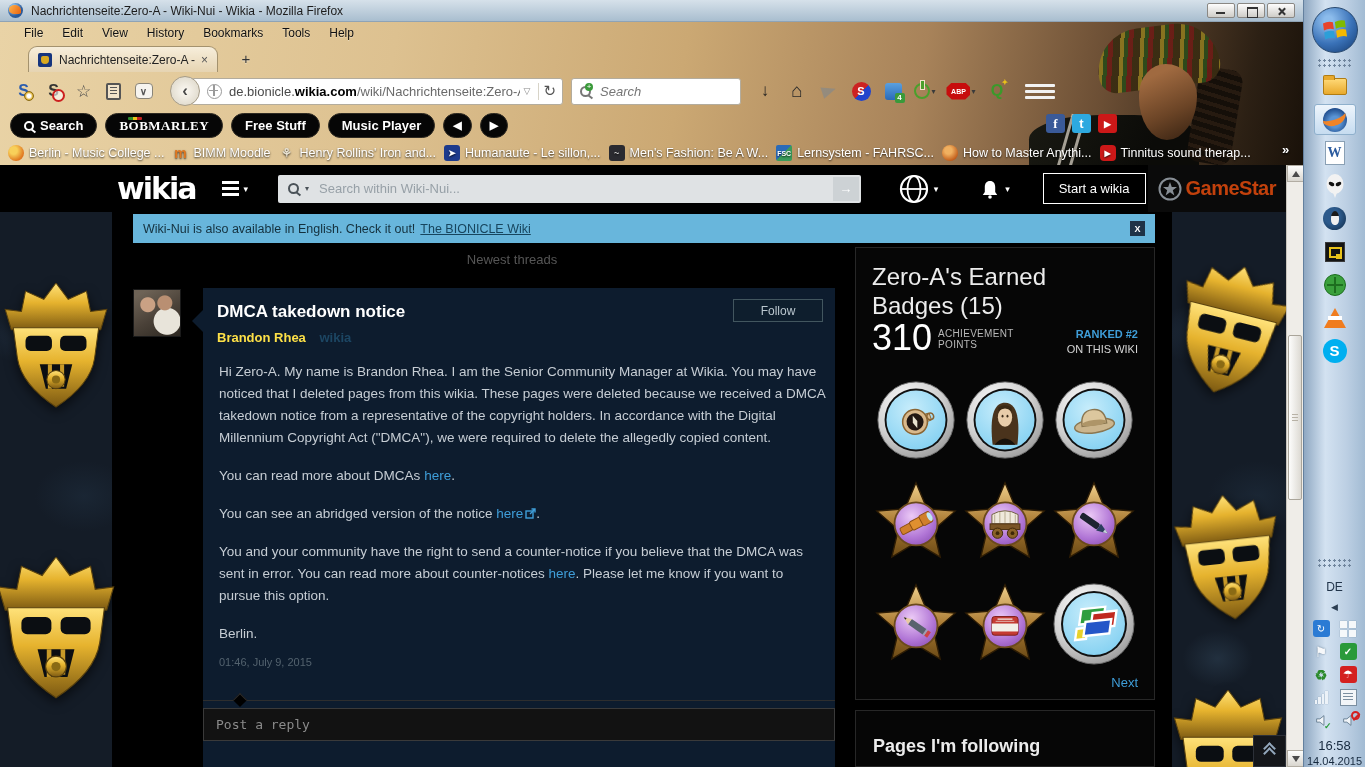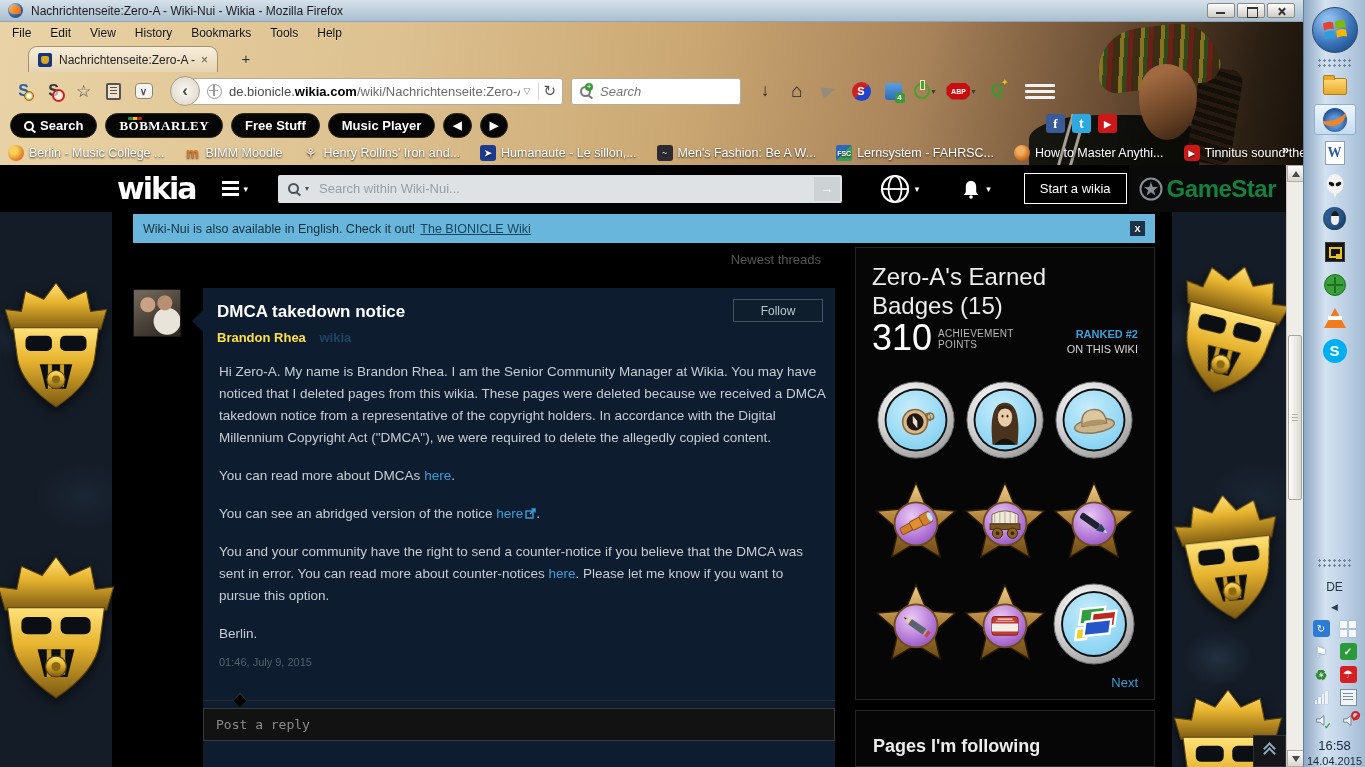--- a/index.html
+++ b/index.html
@@ -22,21 +22,21 @@
   
   .chrome{position:absolute;top:22px;left:0;width:100%;height:143px;background:linear-gradient(100deg,#e9d3a6 0%,#ddc190 30%,#cba873 52%,#a8835a 70%,#6b4e34 84%,#2c2014 95%,#191109 100%);overflow:hidden;}
   .marley{position:absolute;right:0;top:0;width:300px;height:143px;}
   .m-jacket{position:absolute;right:104px;bottom:-8px;width:170px;height:58px;border-radius:42% 38% 0 0;background:linear-gradient(115deg,#191912,#0b0b08 70%);}
   .m-stripe1,.m-stripe2{position:absolute;bottom:-4px;width:3px;height:56px;background:#d5cfc2;opacity:.75;transform:rotate(16deg);}
   .m-stripe1{right:236px;}.m-stripe2{right:224px;}
   .m-hat{position:absolute;right:84px;top:4px;width:122px;height:62px;border-radius:60px 60px 26px 24px;transform:rotate(-7deg);opacity:.95;background:repeating-linear-gradient(100deg,#3a2c12 0 7px,#8a751f 7px 11px,#2c4a1a 11px 15px,#6b1d16 15px 20px);}
   .m-face{position:absolute;right:106px;top:42px;width:58px;height:76px;border-radius:46% 54% 52% 48%/40% 42% 58% 56%;background:linear-gradient(155deg,#a06a40 18%,#6b4426 62%,#3a2413 96%);}
   .m-locks{position:absolute;right:66px;top:46px;width:44px;height:96px;border-radius:12px;transform:rotate(9deg);background:repeating-linear-gradient(8deg,#150f09 0 5px,#261a10 5px 9px);}
 
-  .menubar{position:absolute;top:0;left:0;height:21px;display:flex;align-items:center;gap:19px;padding-left:12px;font-size:12px;color:#111;text-shadow:0 1px 0 rgba(255,255,255,.35);}
+  .menubar{position:absolute;top:0;left:12px;height:21px;display:flex;align-items:center;gap:19px;padding-left:12px;font-size:12px;color:#111;text-shadow:0 1px 0 rgba(255,255,255,.35);}
   .menubar span{cursor:default;}
 
   .tabbar{position:absolute;top:21px;left:0;height:29px;width:100%;}
   .tab{position:absolute;left:28px;top:3px;width:190px;height:26px;background:linear-gradient(#f7eedb,#e6d4b2);border:1px solid #a4926e;border-bottom:none;border-radius:9px 9px 0 0;display:flex;align-items:center;padding:0 9px;font-size:12px;color:#222;}
   .favicon{width:14px;height:14px;background:#16357e;border-radius:2px;position:relative;flex:0 0 auto;}
   .favicon::after{content:"";position:absolute;left:3px;top:3px;width:8px;height:8px;border-radius:2px 2px 4px 4px;background:#d9a921;}
   .tabtitle{margin-left:7px;white-space:nowrap;overflow:hidden;flex:1;}
   .tabclose{color:#555;font-size:12px;margin-left:6px;}
   .newtab{position:absolute;left:233px;top:7px;width:26px;height:19px;text-align:center;color:#333;font-size:15px;line-height:18px;text-shadow:0 1px 0 rgba(255,255,255,.4);}
 
@@ -90,21 +90,21 @@
   .pill .wmag::after{content:"";position:absolute;right:-4px;bottom:-3px;width:5px;height:2px;background:#fff;transform:rotate(40deg);}
   .pill-bob{font-family:"Liberation Serif",serif;letter-spacing:.5px;position:relative;}
   .pill-bob::before{content:"";position:absolute;top:3px;left:22px;width:14px;height:3px;background:linear-gradient(90deg,#2c8a2c 33%,#e8c21a 33% 66%,#c42222 66%);border-radius:1px;}
   .pill-arrow{padding:0 9px;font-size:11px;}
   .socials{position:absolute;top:92px;left:1046px;display:flex;gap:7px;}
   .soc{width:19px;height:19px;border-radius:3px;color:#fff;font-size:13px;font-weight:bold;display:flex;align-items:center;justify-content:center;}
   .soc-fb{background:#3a5a98;font-family:"Liberation Serif",serif;}
   .soc-tw{background:#2da9e0;}
   .soc-yt{background:#cc1818;font-size:9px;}
 
-  .bmrow2{position:absolute;top:119px;left:8px;height:24px;display:flex;gap:20px;white-space:nowrap;}
+  .bmrow2{position:absolute;top:119px;left:8px;height:24px;display:flex;gap:8px;white-space:nowrap;}
   .bm2item{display:flex;align-items:center;gap:5px;font-size:12.5px;color:#fff;text-shadow:0 1px 2px rgba(0,0,0,.8);}
   .bm2icon{width:16px;height:16px;border-radius:3px;flex:0 0 auto;display:flex;align-items:center;justify-content:center;color:#fff;font-size:9px;font-weight:bold;}
   .i-berlin{border-radius:50%;background:radial-gradient(circle at 35% 35%,#f8d05a 25%,#e07820 70%);}
   .i-bimm{background:transparent;color:#e07820;font-size:14px;}
   .i-henry{background:transparent;color:#e8e2d2;font-size:12px;}
   .i-huma{background:#1d3a8c;}
   .i-mens{background:#2a2a30;color:#cfcfcf;}
   .i-fsc{background:linear-gradient(135deg,#2a6ab8 50%,#3a9a5a 50%);font-size:7px;border-radius:2px;}
   .i-master{border-radius:50%;background:radial-gradient(circle at 40% 35%,#f0b060 25%,#c05a18 75%);}
   .i-tin{background:#cc1818;border-radius:4px;font-size:8px;}
@@ -128,27 +128,27 @@
   .wmag::after{content:"";position:absolute;right:-4px;bottom:-3px;width:5px;height:2px;background:#4a5258;transform:rotate(40deg);}
   .wsearch .wcaret{color:#4a5258;margin-left:6px;}
   .wsearch input{border:none;background:transparent;flex:1;min-width:0;margin-left:8px;font-size:13px;color:#444;font-family:"Liberation Sans",sans-serif;}
   .wsearch input::placeholder{color:#97a0a7;}
   .wsubmit{width:26px;height:24px;background:#cdd2d5;display:flex;align-items:center;justify-content:center;color:#fff;font-size:13px;font-weight:bold;}
   .wglobe-wrap{margin-left:38px;display:flex;align-items:center;gap:5px;}
   .wglobe{width:30px;height:30px;flex:0 0 auto;}
   .wbell-wrap{margin-left:42px;display:flex;align-items:center;gap:5px;}
   .wstart{margin-left:33px;height:31px;border:1px solid #fff;color:#fff;font-size:13px;display:flex;align-items:center;padding:0 15px;white-space:nowrap;}
   .gamestar{display:flex;align-items:center;margin-left:2px;height:47px;padding:0 10px;background:#0a0a0a;}
-  .gs-text{font-size:24px;font-weight:bold;color:#15803d;letter-spacing:-.5px;margin-left:4px;}
+  .gs-text{font-size:20px;font-weight:bold;color:#c2410c;letter-spacing:-.5px;margin-left:4px;}
 
   .notice{position:absolute;top:49px;left:133px;width:1022px;height:29px;background:#68b6dc;display:flex;align-items:center;padding:0 10px;font-size:12.5px;color:#14303d;z-index:4;}
   .notice a{color:#17455e;text-decoration:underline;margin-left:5px;}
   .nclose{margin-left:auto;width:15px;height:15px;background:#1e3246;color:#fff;font-size:9px;font-weight:bold;display:flex;align-items:center;justify-content:center;}
 
-  .newest{position:absolute;top:87px;left:203px;width:618px;text-align:right;color:#565656;font-size:13px;z-index:3;}
+  .newest{position:absolute;top:87px;left:203px;width:618px;text-align:center;color:#565656;font-size:13px;z-index:3;}
 
   .avatar{position:absolute;top:124px;left:133px;width:48px;height:48px;z-index:3;border:1px solid #1a1a1a;background:radial-gradient(circle at 30% 32%,#caa184 7px,rgba(0,0,0,0) 8px),radial-gradient(circle at 67% 28%,#b98f72 7px,rgba(0,0,0,0) 8px),radial-gradient(circle at 72% 68%,#e8e4da 13px,rgba(0,0,0,0) 14px),linear-gradient(150deg,#6e6356 10%,#4a4138 55%,#2c2720 100%);}
 
   .card{position:absolute;top:123px;left:203px;width:632px;height:501px;background:#0d1c2e;z-index:3;padding:14px 16px 0 14px;}
   .card::before{content:"";position:absolute;left:-11px;top:22px;width:0;height:0;border-top:11px solid transparent;border-bottom:11px solid transparent;border-right:11px solid #0d1c2e;}
   .ctitle{font-size:17px;font-weight:bold;color:#fff;}
   .follow{position:absolute;top:11px;right:12px;width:90px;height:23px;border:1px solid #42565f;background:#0e1e2d;color:#bac6ce;font-size:12px;display:flex;align-items:center;justify-content:center;}
   .authorrow{margin-top:8px;font-size:13px;font-weight:bold;}
   .aname{color:#fde047;}
   .abadge{color:#1c4663;margin-left:10px;}

